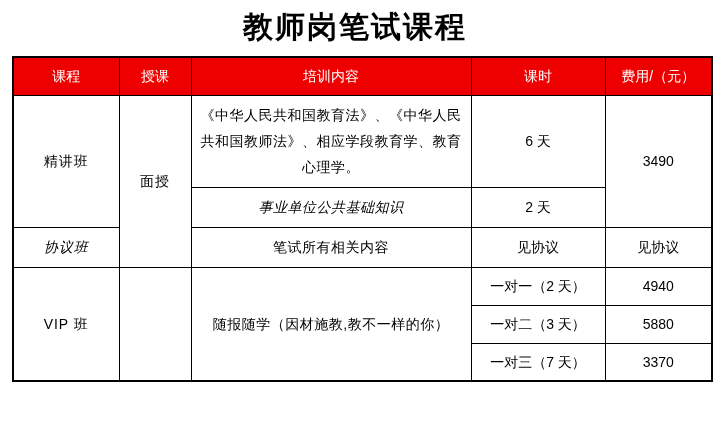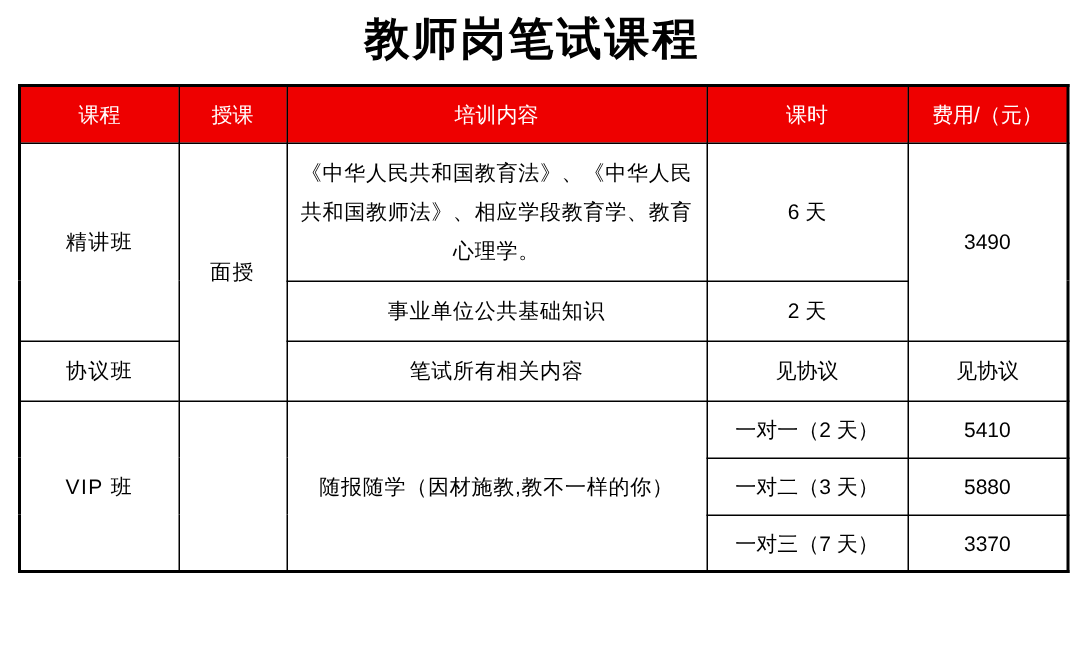--- a/index.html
+++ b/index.html
@@ -75,21 +75,21 @@
   td.cell-hours, td.cell-fee {
     font-size: 14px;
     margin-left: 36px;
   }
   .col1 { width: 106px; }
   .col2 { width: 72px; }
   .col3 { width: 280px; }
   .col4 { width: 134px; }
   .col5 { width: 107px; }
   .tall-1 { height: 92px; }
-  .row-h-40 { height: 40px; }
+  .row-h-40 { height: 40px; font-style: italic; }
   .row-h-38 { height: 38px; }
 </style>
 </head>
 <body>
 
 <div class="page">
 
   <div class="title">教师岗笔试课程</div>
 
   <div class="table-wrap">
@@ -126,21 +126,21 @@
           <td class="cell-course row-h-40">协议班</td>
           <td class="cell-content">笔试所有相关内容</td>
           <td class="cell-hours">见协议</td>
           <td class="cell-fee">见协议</td>
         </tr>
         <tr>
           <td class="cell-course" rowspan="3">VIP 班</td>
           <td class="cell-teach" rowspan="3"></td>
           <td class="cell-content" rowspan="3">随报随学（因材施教,教不一样的你）</td>
           <td class="cell-hours row-h-38">一对一（2 天）</td>
-          <td class="cell-fee">5410</td>
+          <td class="cell-fee">4940</td>
         </tr>
         <tr>
           <td class="cell-hours row-h-38">一对二（3 天）</td>
           <td class="cell-fee">5880</td>
         </tr>
         <tr>
           <td class="cell-hours row-h-38">一对三（7 天）</td>
           <td class="cell-fee">3370</td>
         </tr>
       </tbody>

